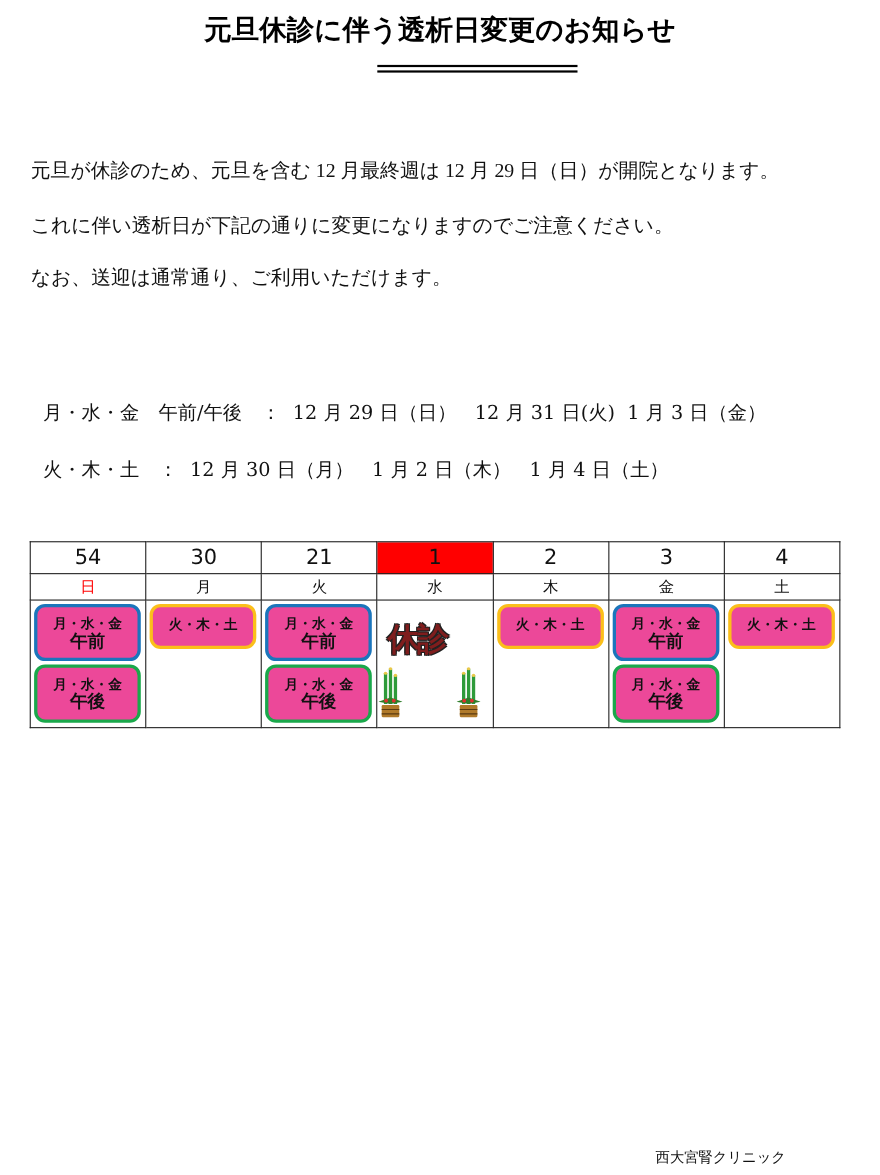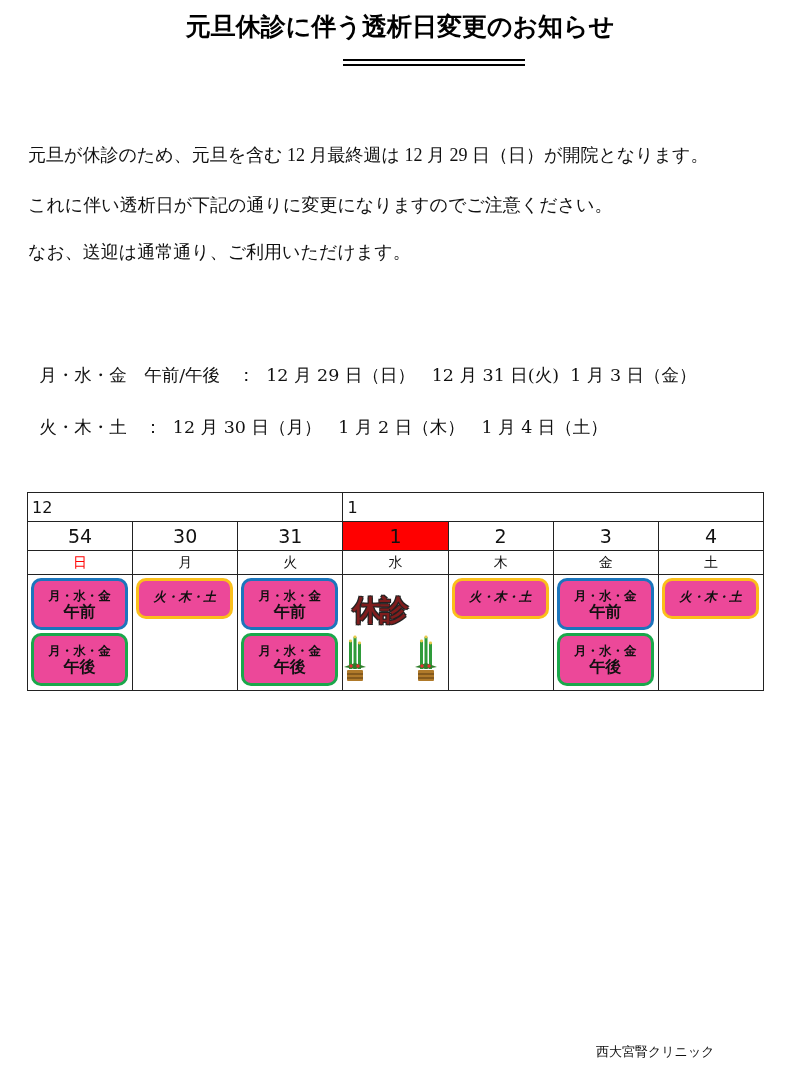--- a/index.html
+++ b/index.html
@@ -33,21 +33,21 @@
     .wd td { height: 23px; font-size: 14px; text-align: center; vertical-align: middle; }
     .wd td.sun { color: #ff0000; }
     .ct td { height: 115px; vertical-align: top; position: relative; }
     .badge {
       box-sizing: border-box; margin: 3px 4px 0 3px; border-radius: 10px; border: 3px solid;
       text-align: center; font-weight: bold; font-family: "DejaVu Sans", sans-serif;
       background: #ec4899;
     }
     .badge.am { border-color: #1b75bc; height: 52px; padding-top: 7px; }
     .badge.pm { border-color: #1aa84b; height: 53px; padding-top: 7px; margin-top: 3px; }
-    .badge.alt { border-color: #fbbf1a; height: 41px; padding-top: 8px; font-style: italic; }
+    .badge.alt { border-color: #fbbf1a; height: 41px; padding-top: 8px; }
     .badge .l1 { font-size: 12.5px; line-height: 15px; display: block; }
     .badge .l2 { font-size: 16px; line-height: 18px; display: block; }
     .closed-cell { position: relative; height: 115px; }
     .closed-text {
       position: absolute; left: 9px; top: 16px; font-family: "DejaVu Sans", sans-serif;
       font-weight: bold; font-size: 29px; color: #7f1d1d; letter-spacing: -2px;
       text-shadow: -1px -1px 0 #222, 1px -1px 0 #222, -1px 1px 0 #222, 1px 1px 0 #222, 2px 2px 0 #fff;
     }
     .kadomatsu { position: absolute; top: 60px; width: 22px; height: 48px; }
     .kadomatsu.left { left: 1px; }
@@ -70,28 +70,24 @@
 
 <div class="sched" style="top:343px">
   <span>月・水・金　午前/午後　：</span><span>  </span><span>12 月 29 日（日）</span><span>   </span><span>12 月 31 日(火)</span><span>  </span><span>1 月 3 日（金）</span>
 </div>
 <div class="sched" style="top:395px">
   <span>火・木・土　：</span><span>  </span><span>12 月 30 日（月）</span><span>   </span><span>1 月 2 日（木）</span><span>   </span><span>1 月 4 日（土）</span>
 </div>
 
 <table class="cal">
   <tbody>
-  <tr class="mo">
-    <td colspan="3">12</td>
-    <td colspan="4">1</td>
-  </tr>
   <tr class="dt">
     <td>54</td>
     <td>30</td>
-    <td>31</td>
+    <td>21</td>
     <td class="holiday">1</td>
     <td>2</td>
     <td>3</td>
     <td>4</td>
   </tr>
   <tr class="wd">
     <td class="sun">日</td>
     <td>月</td>
     <td>火</td>
     <td>水</td>

